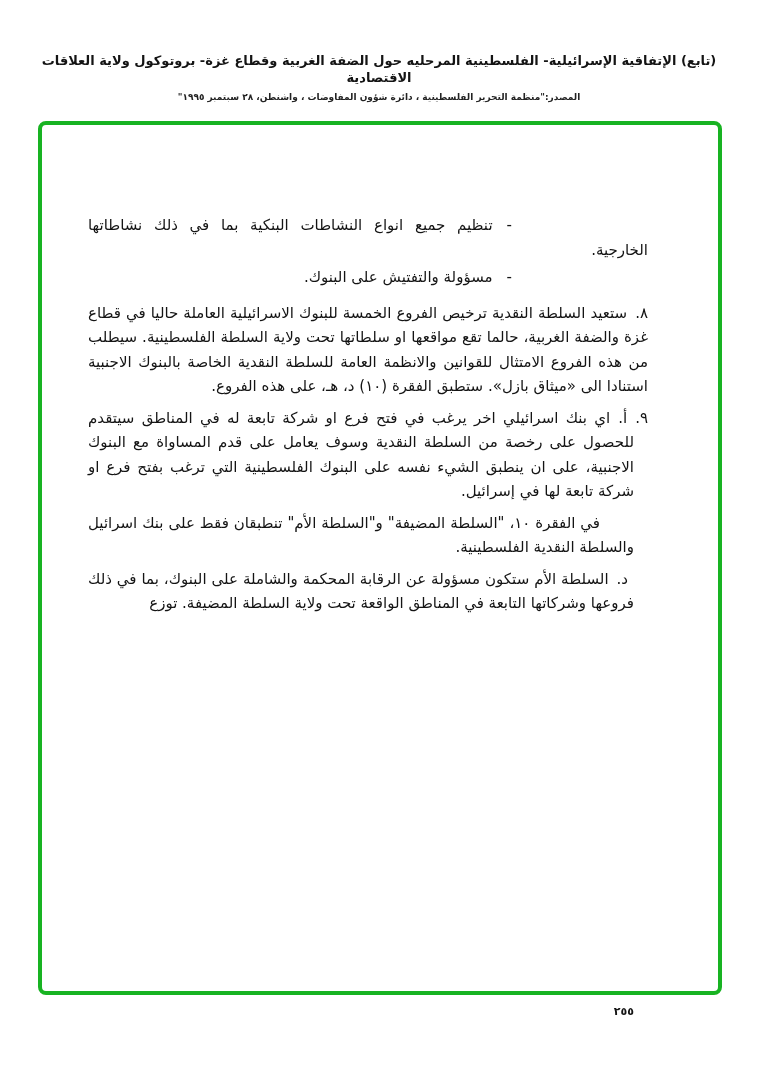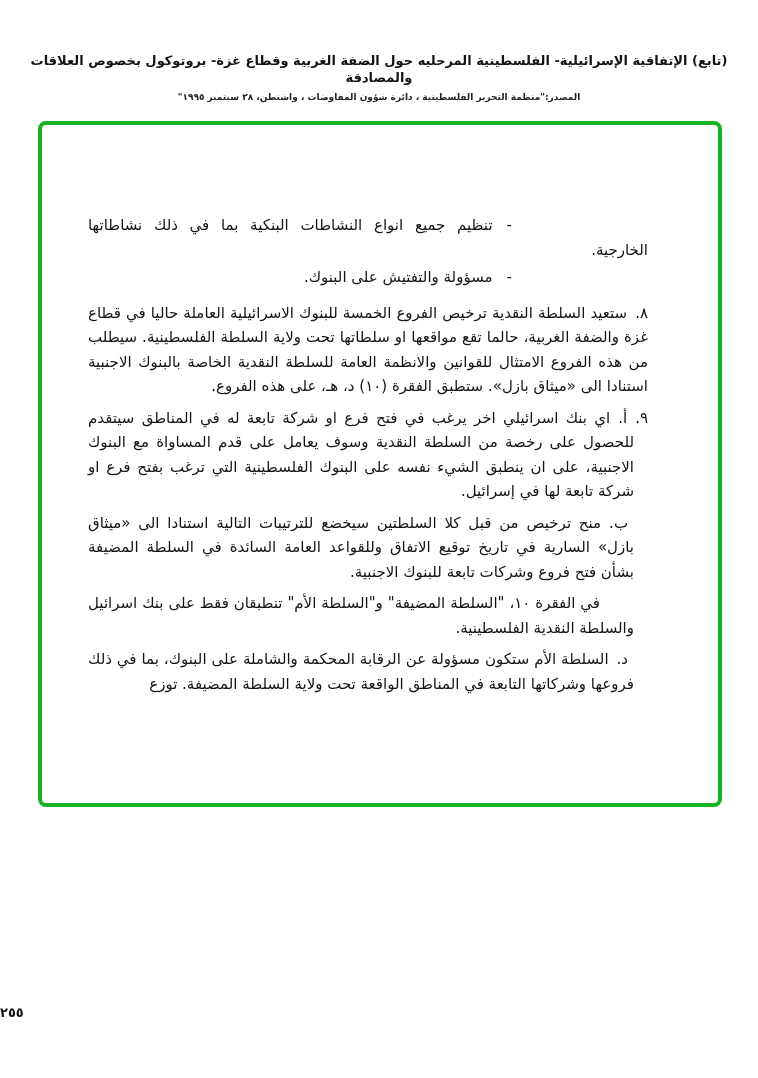--- a/index.html
+++ b/index.html
@@ -9,65 +9,64 @@
     font-family:"DejaVu Sans", sans-serif; color:#141414;
   }
   .header {
     position:absolute; top:52px; left:0; width:758px;
     text-align:center; direction:rtl;
   }
   .header .title { font-size:13px; font-weight:bold; line-height:17px; padding:0 20px; }
   .header .source { font-size:9px; font-weight:bold; margin-top:6px; color:#222; }
 
   .frame {
-    position:absolute; left:38px; top:121px; width:684px; height:686px;
+    position:absolute; left:38px; top:121px; width:684px; height:874px;
     border:4px solid var(--frame_green, #18b322); border-radius:8px; background:#ffffff;
   }
   .content {
     direction:rtl; text-align:justify;
     padding:88px 70px 0 46px;
     font-size:15px; line-height:24.5px;
   }
   p.para { margin-bottom:7px; }
   .bullets { margin-bottom:11px; }
   .bullets p.para { margin-bottom:3px; }
   .bullet { text-indent:68px; }
   .dash { margin-left:14px; display:inline-block; }
   .num { margin-left:8px; }
   .hang { padding-right:14px; text-indent:-14px; }
   .sub  { padding-right:14px; text-indent:6px; }
   .note { padding-right:14px; text-indent:34px; margin-top:1px; }
   .pagenum {
     position:absolute; top:1005px; left:0; width:634px;
-    text-align:left; font-size:13px; font-weight:bold; direction:rtl;
+    text-align:right; font-size:11px; font-weight:bold; direction:rtl;
   }
 </style>
 </head>
 <body>
 
 <div class="page">
 
   <div class="header">
-    <div class="title">(تابع) الإتفاقية الإسرائيلية- الفلسطينية المرحليه حول الضفة الغربية وقطاع غزة- بروتوكول بخصوص العلاقات والمصادقة</div>
+    <div class="title">(تابع) الإتفاقية الإسرائيلية- الفلسطينية المرحليه حول الضفة الغربية وقطاع غزة- بروتوكول ولاية العلاقات الاقتصادية</div>
     <div class="source">المصدر:"منظمة التحرير الفلسطينية ، دائرة شؤون المفاوضات ، واشنطن، ٢٨ سبتمبر ١٩٩٥"</div>
   </div>
 
   <div class="frame">
     <div class="content">
 
       <div class="bullets">
         <p class="para bullet"><span class="dash">-</span><span>تنظيم جميع انواع النشاطات البنكية بما في ذلك نشاطاتها الخارجية.</span></p>
         <p class="para bullet"><span class="dash">-</span><span>مسؤولة والتفتيش على البنوك.</span></p>
       </div>
 
       <p class="para"><span class="num">٨.</span><span>ستعيد السلطة النقدية ترخيص الفروع الخمسة للبنوك الاسرائيلية العاملة حاليا في قطاع غزة والضفة الغربية، حالما تقع مواقعها او سلطاتها تحت ولاية السلطة الفلسطينية. سيطلب من هذه الفروع الامتثال للقوانين والانظمة العامة للسلطة النقدية الخاصة بالبنوك الاجنبية استنادا الى «ميثاق بازل». ستطبق الفقرة (١٠) د، هـ، على هذه الفروع.</span></p>
 
       <p class="para hang"><span class="num">٩.</span><span class="num">أ.</span><span>اي بنك اسرائيلي اخر يرغب في فتح فرع او شركة تابعة له في المناطق سيتقدم للحصول على رخصة من السلطة النقدية وسوف يعامل على قدم المساواة مع البنوك الاجنبية، على ان ينطبق الشيء نفسه على البنوك الفلسطينية التي ترغب بفتح فرع او شركة تابعة لها في إسرائيل.</span></p>
 
-      <p class="para sub"><span class="num">ب.</span><span>منح ترخيص من قبل كلا السلطتين سيخضع للترتيبات التالية استنادا الى «ميثاق بازل» السارية في تاريخ توقيع الاتفاق وللقواعد العامة السائدة في السلطة المضيفة بشأن فتح فروع وشركات تابعة للبنوك الاجنبية.</span></p>
 
       <p class="para note">في الفقرة ١٠، "السلطة المضيفة" و"السلطة الأم" تنطبقان فقط على بنك اسرائيل والسلطة النقدية الفلسطينية.</p>
 
 
       <p class="para sub"><span class="num">د.</span><span>السلطة الأم ستكون مسؤولة عن الرقابة المحكمة والشاملة على البنوك، بما في ذلك فروعها وشركاتها التابعة في المناطق الواقعة تحت ولاية السلطة المضيفة. توزع</span></p>
 
     </div>
   </div>
 
   <div class="pagenum">٢٥٥</div>

